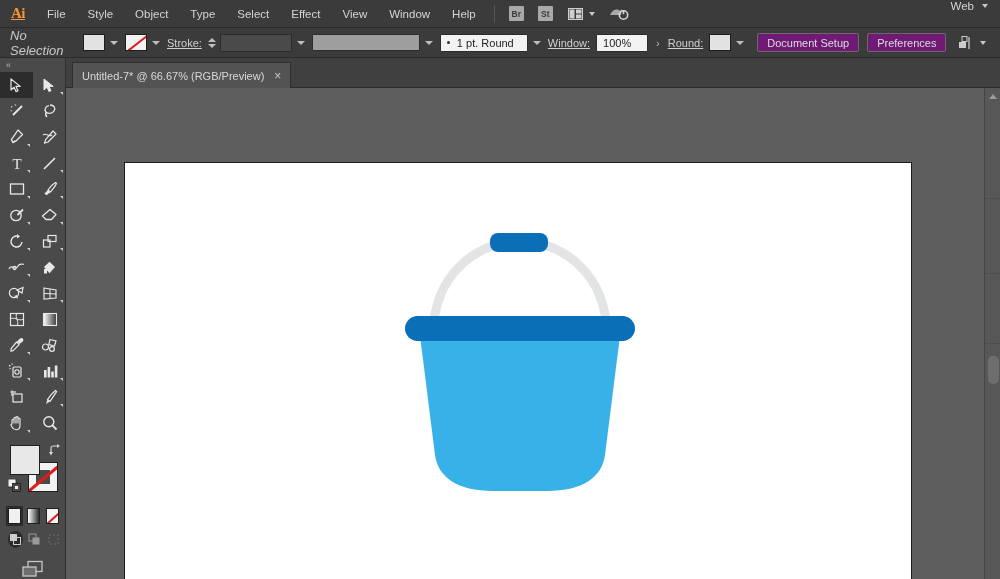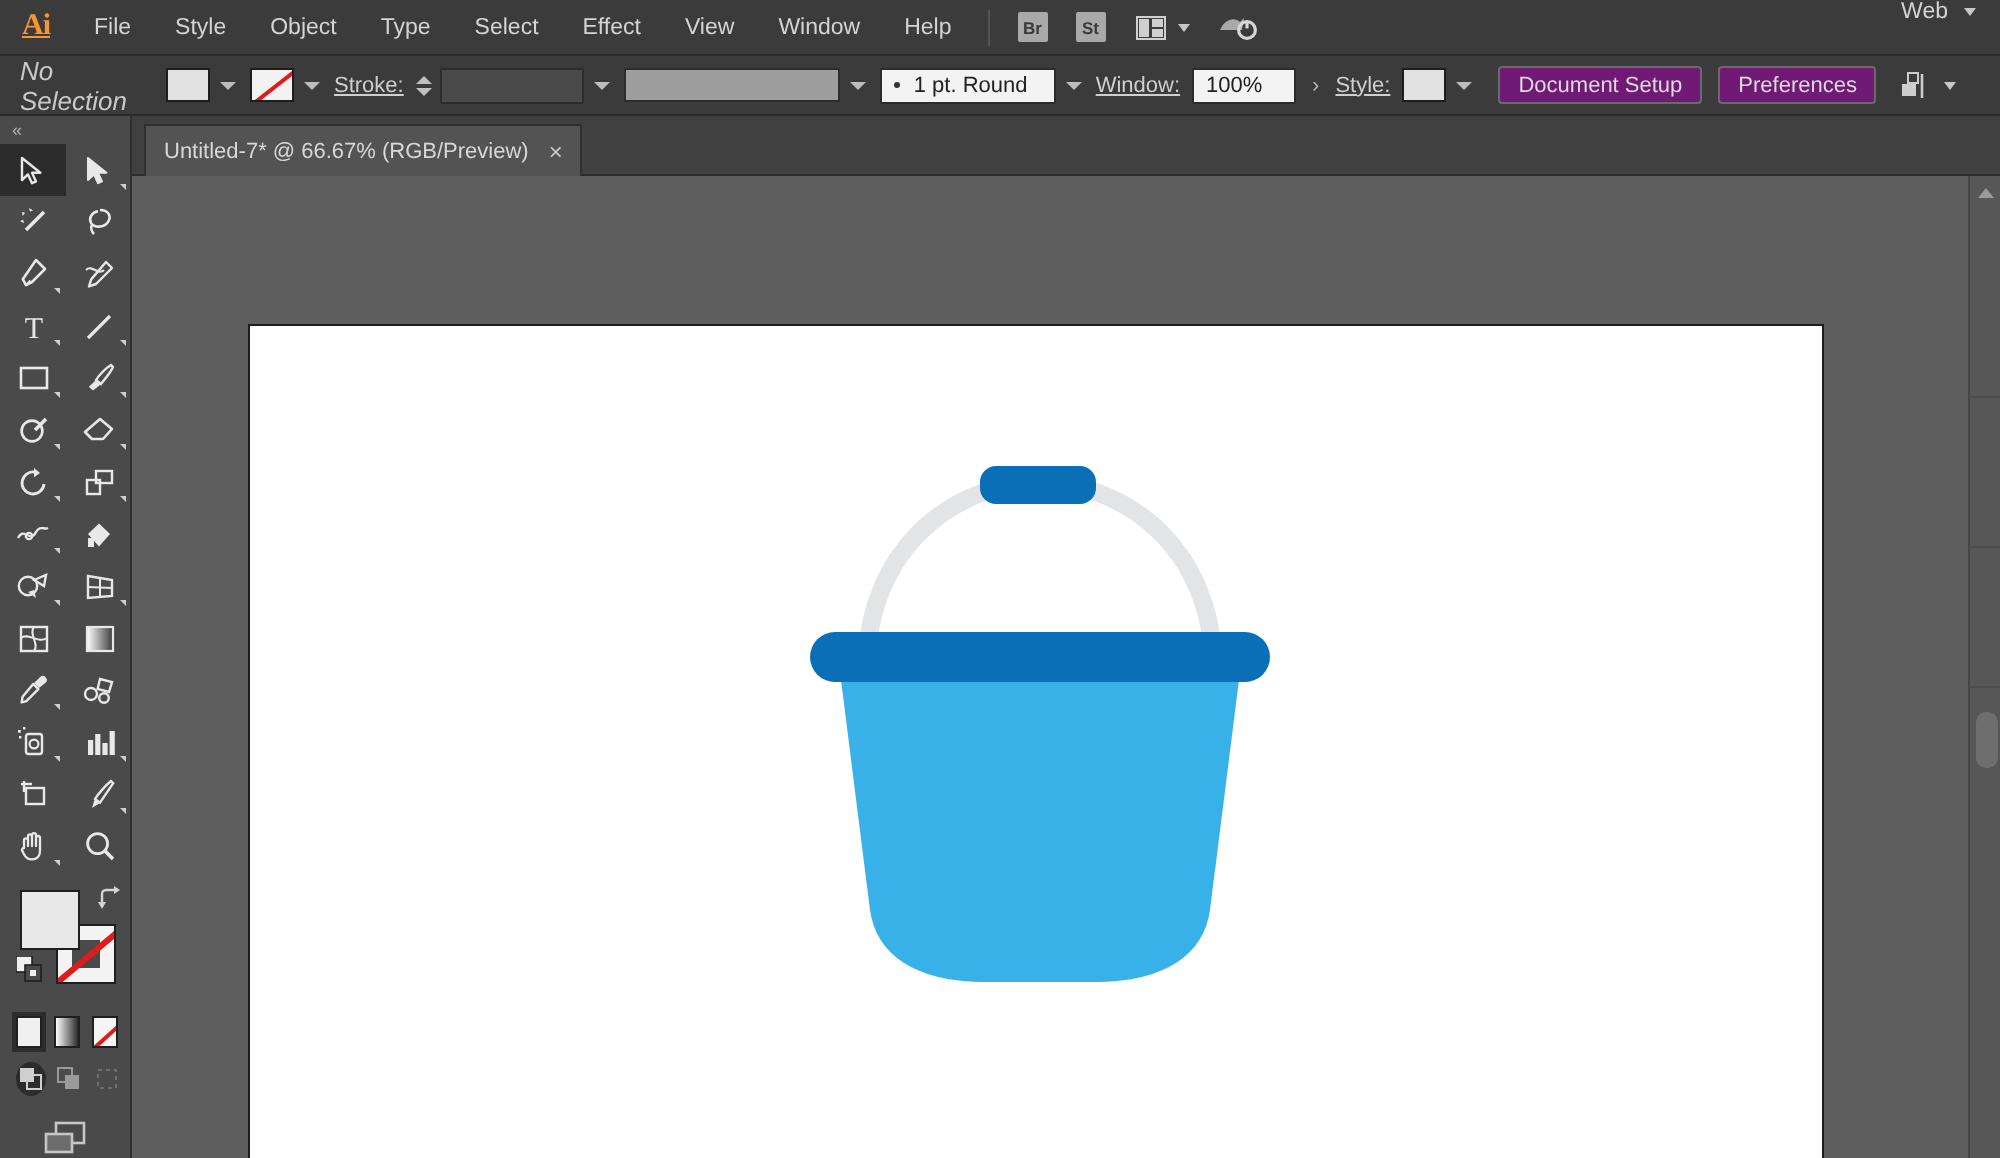--- a/index.html
+++ b/index.html
@@ -291,21 +291,21 @@
       <span>1 pt. Round</span>
     </div>
     <div class="dd-arrow"></div>
 
     <div class="cb-label">Window:</div>
     <div class="white-field" style="width:52px;">
       <span>100%</span>
     </div>
     <div class="opacity-arrow">›</div>
 
-    <div class="cb-label">Style:</div>
+    <div class="cb-label">Round:</div>
     <div class="swatch-box"></div>
     <div class="dd-arrow"></div>
 
     <div class="btn-outline" style="margin-left:6px;">Document Setup</div>
     <div class="btn-outline" style="margin-left:8px;">Preferences</div>
 
     <div class="ws-icon" style="margin-left:12px;">
       <svg width="16" height="14" viewBox="0 0 16 14">
         <rect x="4" y="0.5" width="5" height="5" fill="none" stroke="#cdcdcd"></rect>
         <rect x="1" y="6" width="7" height="6" fill="#cdcdcd"></rect>

